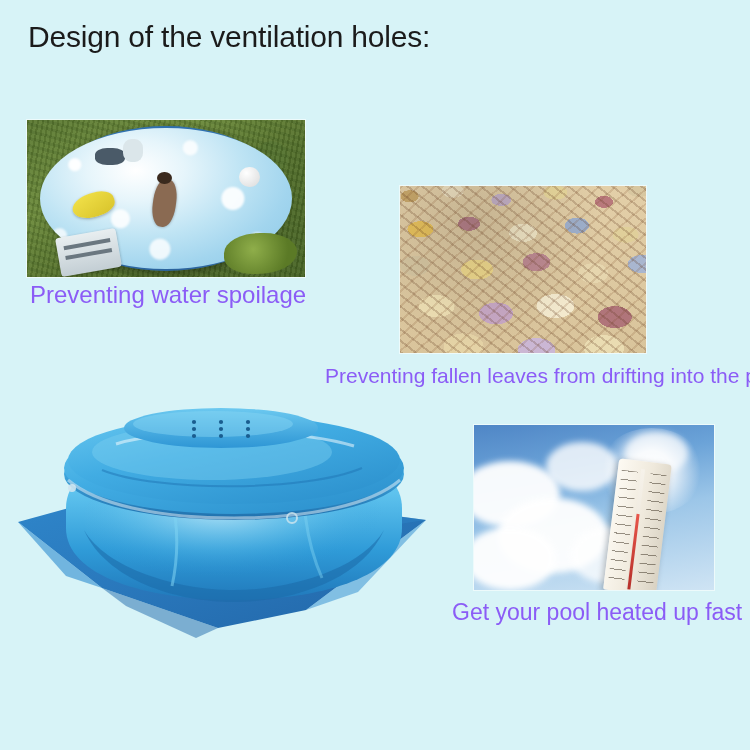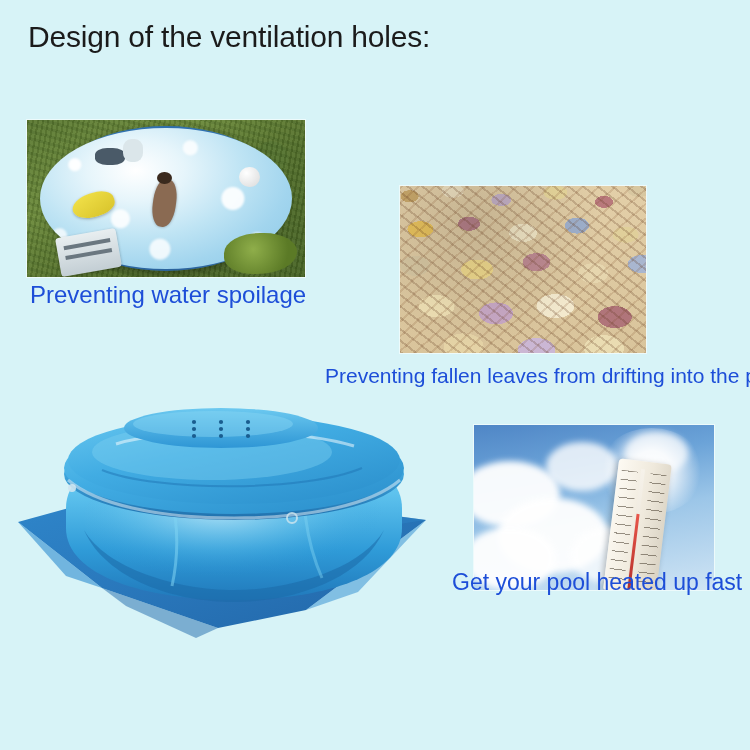--- a/index.html
+++ b/index.html
@@ -26,26 +26,26 @@
   .logo{position:absolute;left:8px;top:24px;width:150px;height:110px;opacity:.97;}
   .logo svg{display:block;}
 
   
   .photo{position:absolute;overflow:hidden;background:#cfe8ef;
          box-shadow:0 0 0 1px rgba(255,255,255,.55);}
   .photo .inner{position:absolute;left:0;top:0;width:100%;height:100%;}
 
   
   .caption{
-    position:absolute;color:#1d4ed8;white-space:nowrap;
+    position:absolute;color:#8b5cf6;white-space:nowrap;
     font-family:"Liberation Sans", sans-serif;
   }
   #cap1{left:30px;top:281px;font-size:24px;}
   #cap2{left:325px;top:364px;font-size:21px;}
-  #cap3{left:452px;top:569px;font-size:23px;}
+  #cap3{left:452px;top:599px;font-size:23px;}
 
   
   #photo1{left:27px;top:120px;width:278px;height:157px;}
   .grass{position:absolute;left:0;top:0;width:100%;height:100%;
     background:
       radial-gradient(circle at 18% 84%, #4d6b2a 0 12px, transparent 13px),
       radial-gradient(circle at 88% 24%, #55732f 0 16px, transparent 17px),
       linear-gradient(150deg,#5c7a33 0%,#6d8b3c 30%,#54702c 60%,#4a6627 100%);
   }
   .grass:after{

